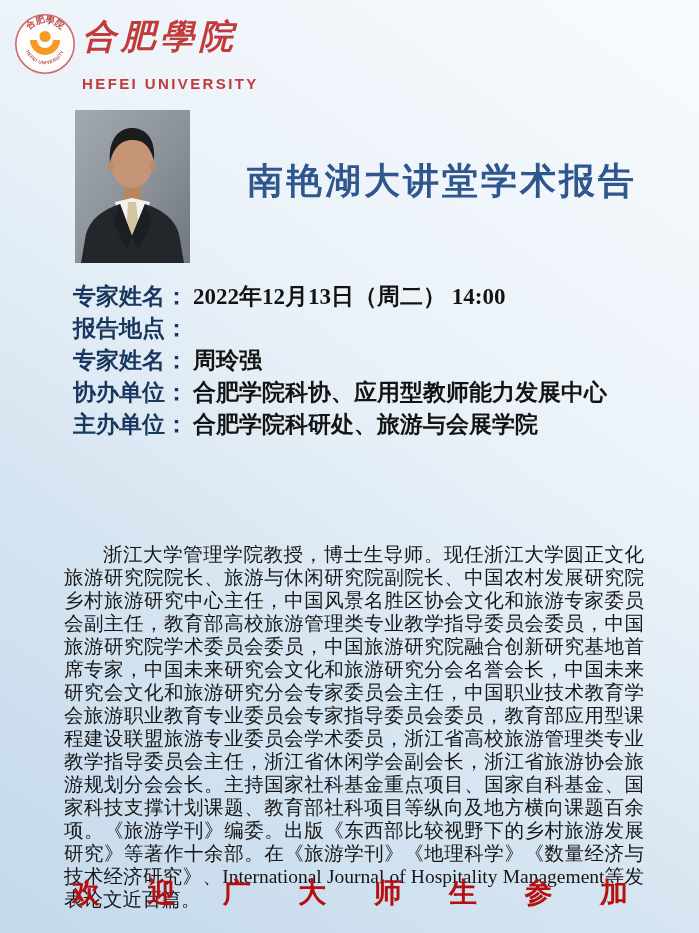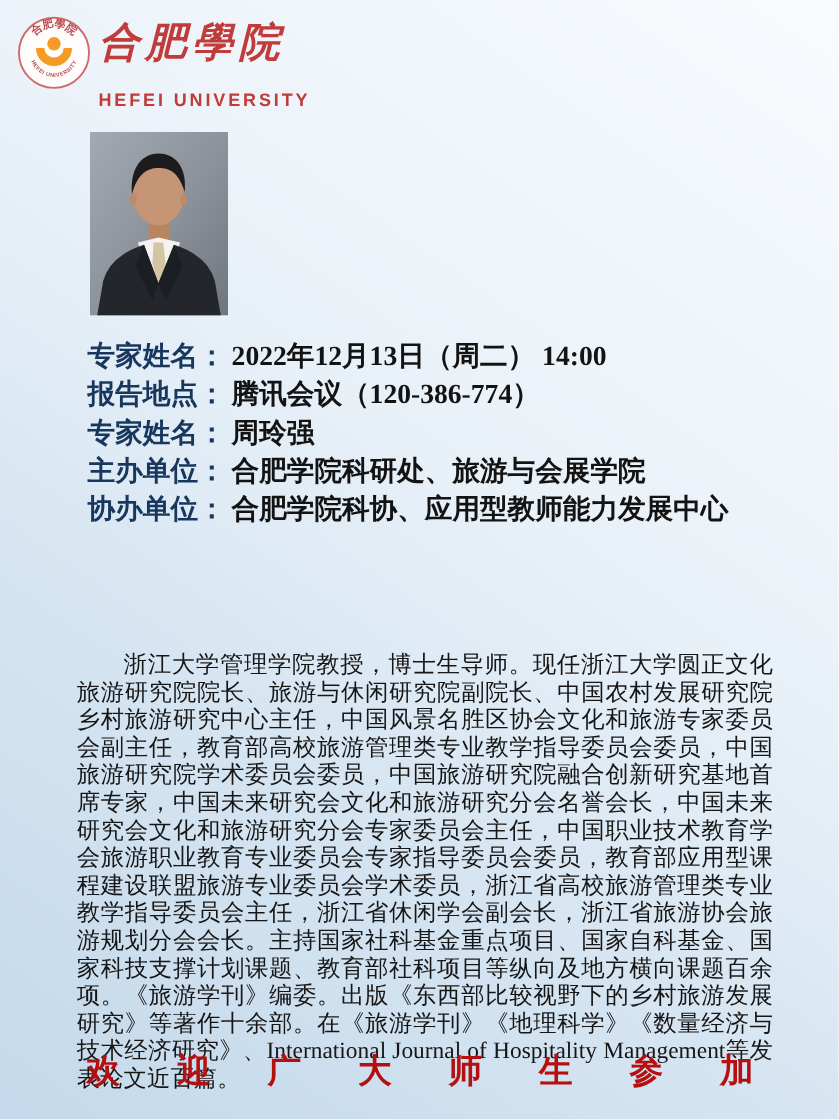--- a/index.html
+++ b/index.html
@@ -98,41 +98,41 @@
     <path d="M 53 92 L 61 92 L 63 110 L 58 131 L 52 110 Z" fill="#d3c4a4"></path>
     <path d="M 6 153 L 11 124 Q 17 103 45 94 L 57 126 L 70 94 Q 98 103 104 124 L 109 153 Z" fill="#23262b"></path>
     <path d="M 45 94 L 57 126 L 52 140 L 38 112 Z" fill="#1b1e22"></path>
     <path d="M 70 94 L 57 126 L 63 140 L 77 112 Z" fill="#1b1e22"></path>
     <ellipse cx="57" cy="53" rx="21" ry="25" fill="#c69575"></ellipse>
     <path d="M 35 52 C 33 28 45 18 57 18 C 70 18 81 28 79 50 C 74 34 67 30 57 30 C 47 30 39 36 35 52 Z" fill="#1c1c1e"></path>
     <ellipse cx="36" cy="56" rx="3" ry="5" fill="#bd8a6a"></ellipse>
     <ellipse cx="78" cy="56" rx="3" ry="5" fill="#bd8a6a"></ellipse>
   </svg>
 
+  <div class="title">南艳湖大讲堂学术报告</div>
 
   <div class="details">
     <div class="row">
       <span class="lbl">专家姓名：</span>
       <span class="val">2022年12月13日（周二） 14:00</span>
     </div>
     <div class="row">
       <span class="lbl">报告地点：</span>
-      <span class="val">腾讯会议（120-386-774）</span>
     </div>
     <div class="row">
       <span class="lbl">专家姓名：</span>
       <span class="val">周玲强</span>
     </div>
     <div class="row">
+      <span class="lbl">协办单位：</span>
+      <span class="val">合肥学院科协、应用型教师能力发展中心</span>
+    </div>
+    <div class="row">
       <span class="lbl">主办单位：</span>
       <span class="val">合肥学院科研处、旅游与会展学院</span>
-    </div>
-    <div class="row">
-      <span class="lbl">协办单位：</span>
-      <span class="val">合肥学院科协、应用型教师能力发展中心</span>
     </div>
   </div>
 
   <div class="bio">浙江大学管理学院教授，博士生导师。现任浙江大学圆正文化旅游研究院院长、旅游与休闲研究院副院长、中国农村发展研究院乡村旅游研究中心主任，中国风景名胜区协会文化和旅游专家委员会副主任，教育部高校旅游管理类专业教学指导委员会委员，中国旅游研究院学术委员会委员，中国旅游研究院融合创新研究基地首席专家，中国未来研究会文化和旅游研究分会名誉会长，中国未来研究会文化和旅游研究分会专家委员会主任，中国职业技术教育学会旅游职业教育专业委员会专家指导委员会委员，教育部应用型课程建设联盟旅游专业委员会学术委员，浙江省高校旅游管理类专业教学指导委员会主任，浙江省休闲学会副会长，浙江省旅游协会旅游规划分会会长。主持国家社科基金重点项目、国家自科基金、国家科技支撑计划课题、教育部社科项目等纵向及地方横向课题百余项。《旅游学刊》编委。出版《东西部比较视野下的乡村旅游发展研究》等著作十余部。在《旅游学刊》《地理科学》《数量经济与技术经济研究》、International Journal of Hospitality Management等发表论文近百篇。</div>
 
   <div class="footer" id="footer">
       <span>欢</span>
       <span>迎</span>
       <span>广</span>
       <span>大</span>

